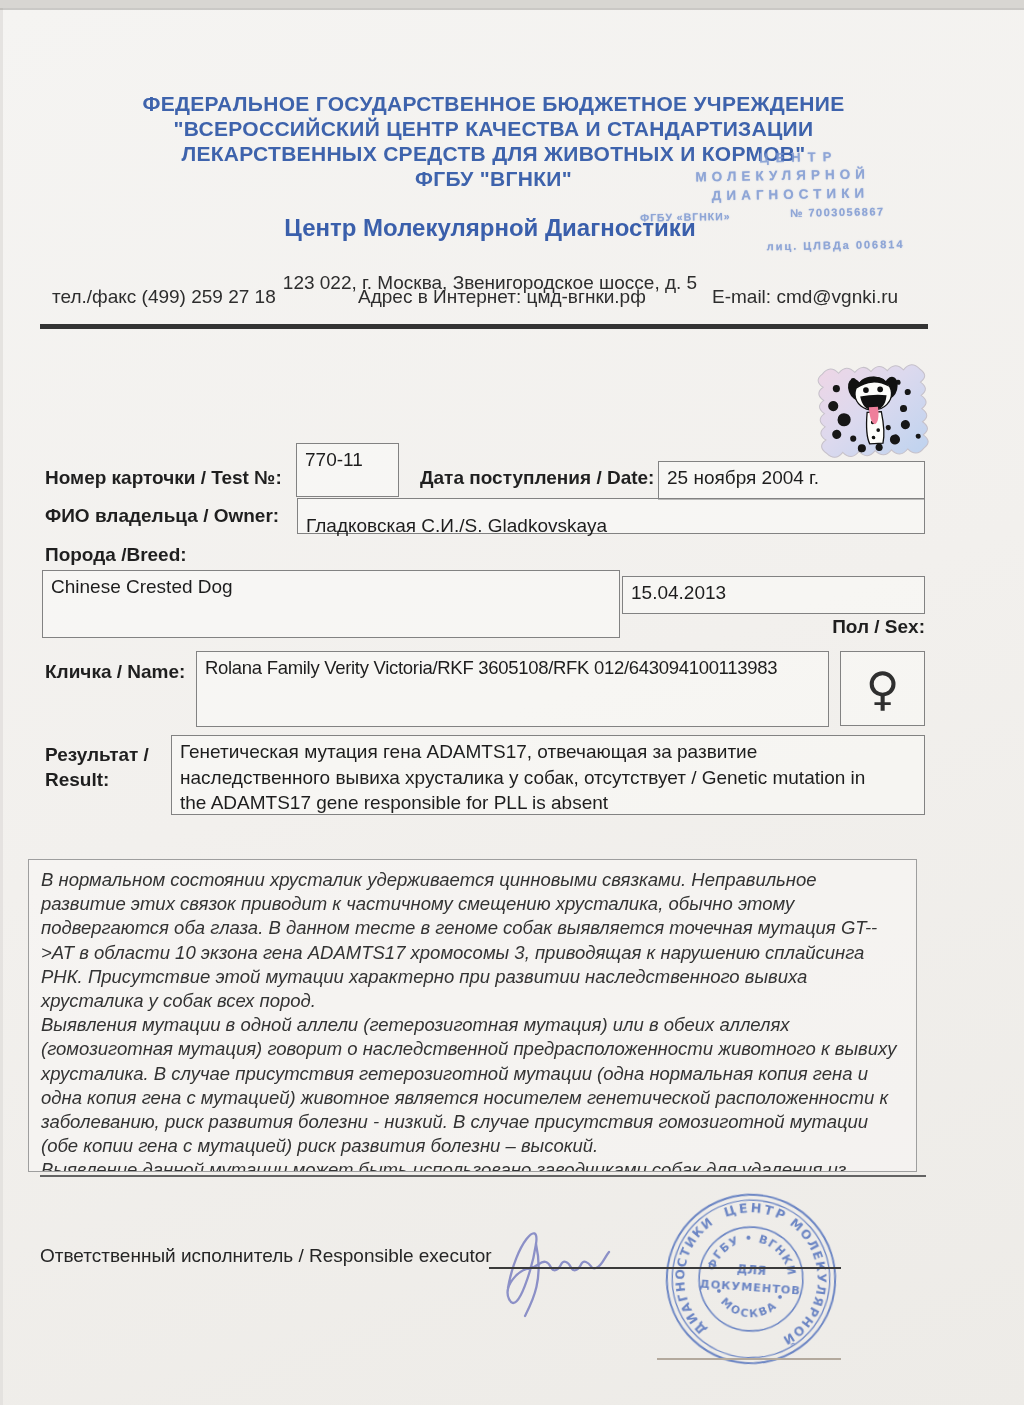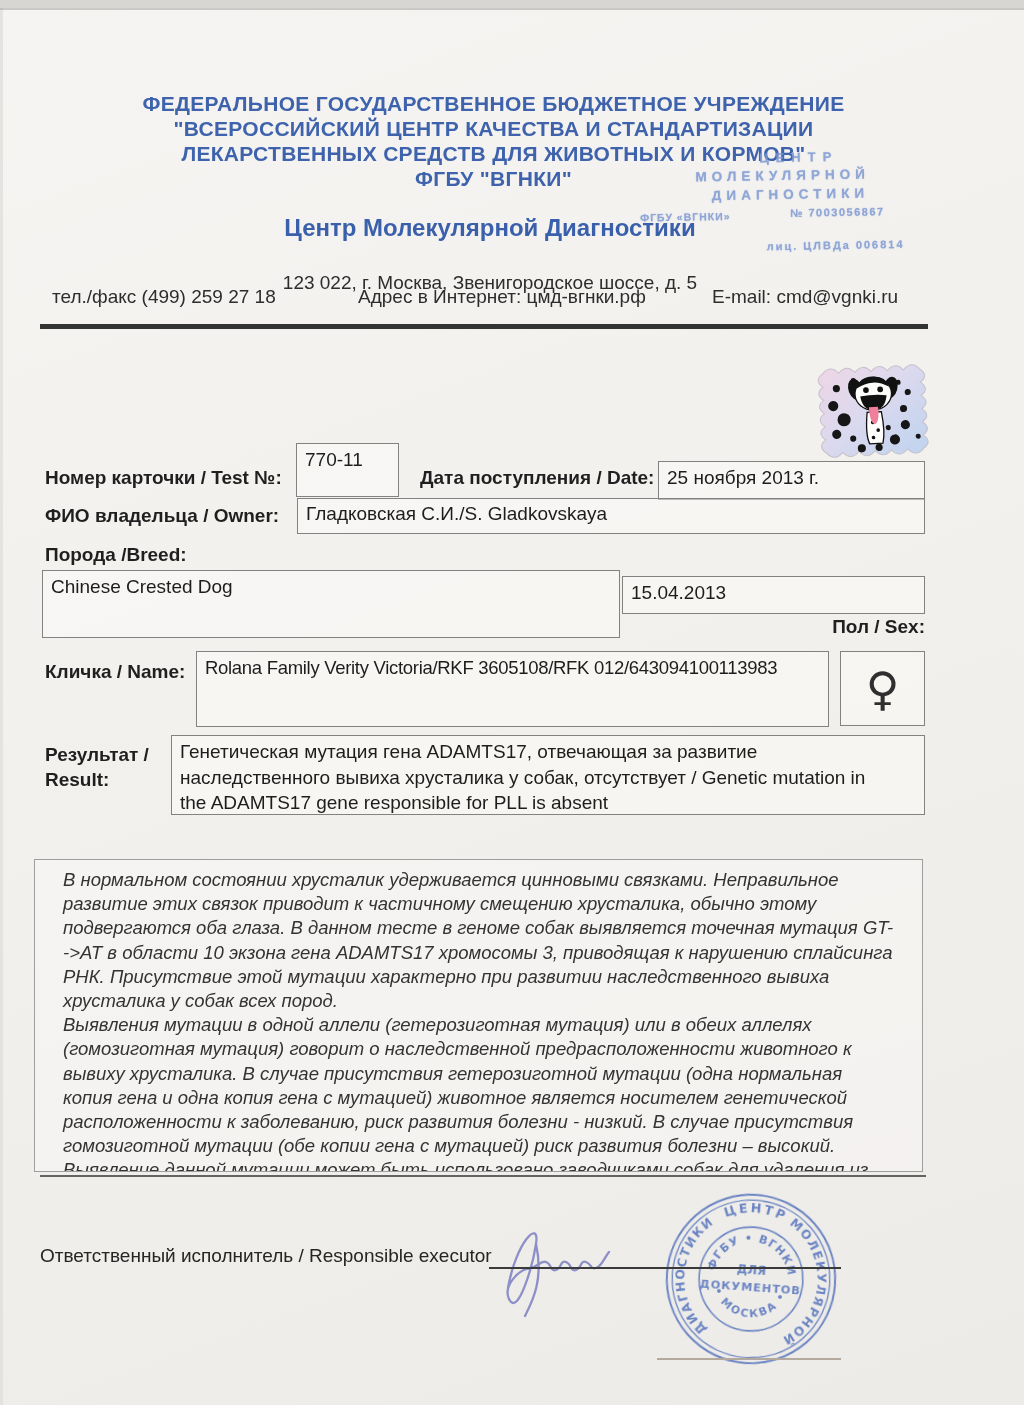--- a/index.html
+++ b/index.html
@@ -25,22 +25,22 @@
   .is5{left:138px;top:90px;font-size:11px;letter-spacing:2px;}
   .rule-thick{left:40px;top:316px;width:888px;height:5px;background:#333;}
   .rule-thin{left:40px;top:1167px;width:886px;height:2px;background:#636363;}
   
   .doc-title{left:42px;top:338px;width:720px;font-weight:bold;font-style:italic;color:#3e64b0;font-size:21.5px;line-height:28px;}
   .doc-title div{text-decoration:underline;text-decoration-thickness:1.5px;text-underline-offset:4px;white-space:nowrap;}
   
   .lbl{font-weight:bold;font-size:19px;color:#1f1f1f;white-space:nowrap;}
   .fbox{box-sizing:border-box;border:1.5px solid #828282;background:rgba(253,252,250,.45);
     font-size:19px;color:#1d1d1d;padding:5px 8px;}
-  .info-box{left:34px;top:851px;width:889px;height:313px;box-sizing:border-box;border:1px solid #9e9e9e;
-    background:rgba(252,251,249,.4);padding:8px 28px;overflow:hidden;}
+  .info-box{left:28px;top:851px;width:889px;height:313px;box-sizing:border-box;border:1px solid #9e9e9e;
+    background:rgba(252,251,249,.4);padding:8px 12px;overflow:hidden;}
   .info-box p{margin:0;font-style:italic;font-size:18.5px;line-height:24.2px;color:#333;}
   .sig-line{left:489px;top:1259px;width:352px;height:2px;background:#3a3a3a;}
   .faint-line{left:657px;top:1350px;width:184px;height:1.5px;background:#b3a99d;}
   .round-stamp{left:658px;top:1178px;width:186px;height:186px;opacity:.82;transform:rotate(4deg);filter:blur(.2px);}
   .signature{left:492px;top:1194px;width:135px;height:125px;}
   .dog-stamp{left:810px;top:344px;width:128px;height:112px;transform:rotate(-3deg);}
   .sex-val{display:flex;align-items:center;justify-content:center;font-family:"DejaVu Sans",sans-serif;
     font-size:46px;font-weight:400;color:#2f2f2f;padding:0;}
   .nowrap{white-space:nowrap;letter-spacing:-.3px;font-size:18.5px;}
 </style>
@@ -117,25 +117,25 @@
       <path d="M58,53 Q58,68 63,70 Q68,68 67,53 Z" fill="#ef7f9b"></path>
     </g>
   </svg>
 
   <div class="abs lbl" style="left:45px;top:459px">Номер карточки / Test №:</div>
   <div class="abs fbox" style="left:296px;top:435px;width:103px;height:54px">
     <span>770-11</span>
   </div>
   <div class="abs lbl" style="left:420px;top:459px">Дата поступления / Date:</div>
   <div class="abs fbox" style="left:658px;top:453px;width:267px;height:39px">
-    <span>25 ноября 2013 г.</span>
+    <span>25 ноября 2004 г.</span>
   </div>
 
   <div class="abs lbl" style="left:45px;top:497px">ФИО владельца / Owner:</div>
-  <div class="abs fbox" style="left:297px;top:490px;width:628px;height:36px;padding-top:4px">
+  <div class="abs fbox" style="left:297px;top:490px;width:628px;height:36px;padding-top:16px">
     <span>Гладковская С.И./S. Gladkovskaya</span>
   </div>
 
   <div class="abs lbl" style="left:45px;top:536px">Порода  /Breed:</div>
   <div class="abs fbox" style="left:42px;top:562px;width:578px;height:68px">
     <span>Chinese Crested Dog</span>
   </div>
   <div class="abs fbox" style="left:622px;top:568px;width:303px;height:38px">
     <span>15.04.2013</span>
   </div>

